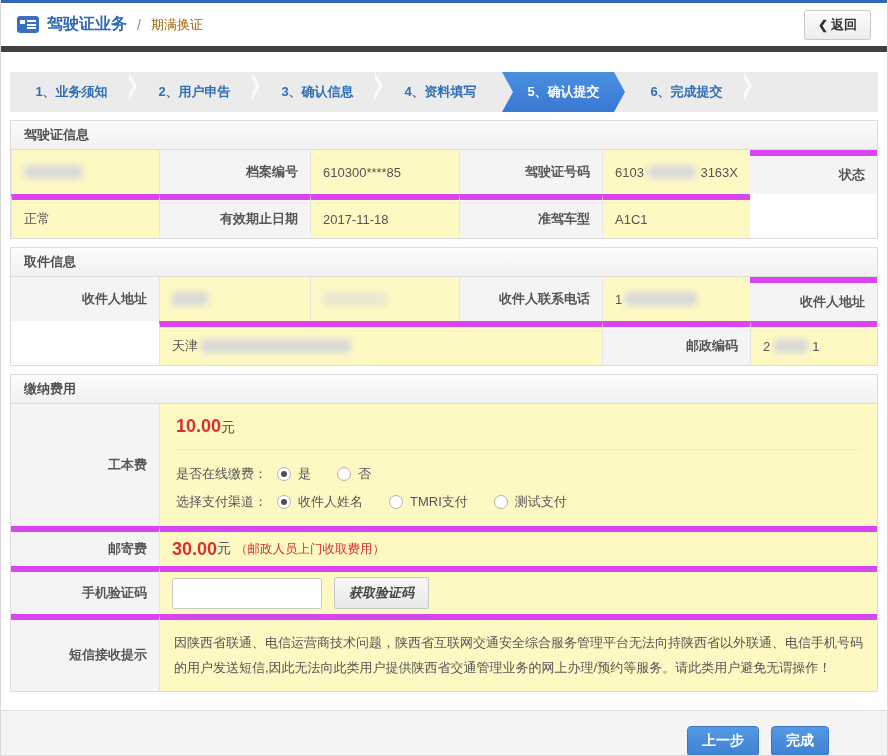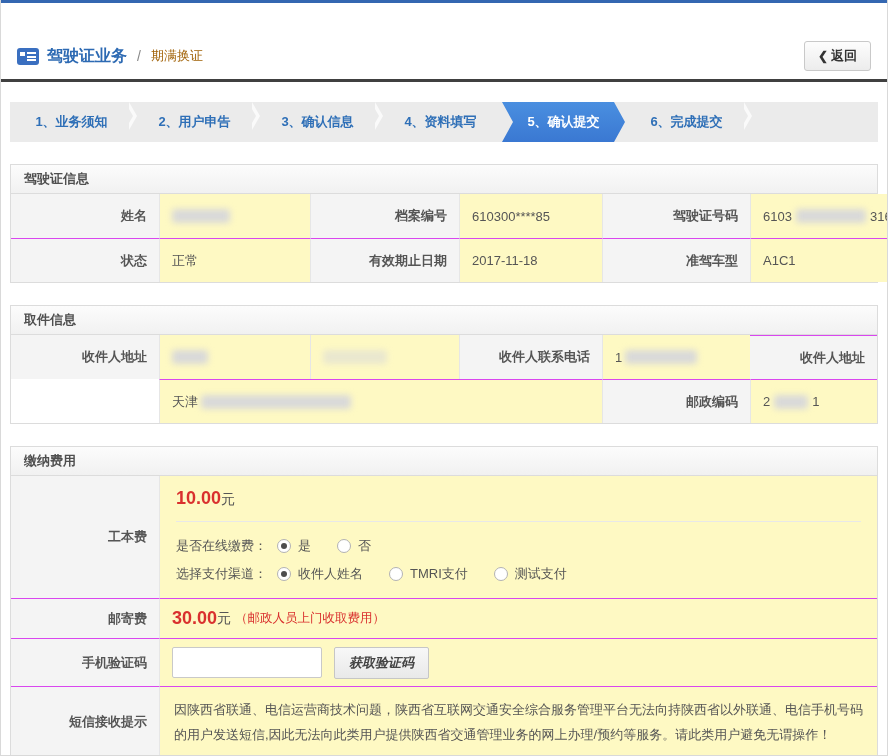--- a/index.html
+++ b/index.html
@@ -5,21 +5,21 @@
   * { box-sizing: border-box; margin: 0; padding: 0; }
   html,body { width:888px; height:756px; }
   body {
     font-family: "Liberation Sans", "DejaVu Sans", sans-serif;
     font-size: 13px; color:#555; background:#fff;
   }
   .page { width:888px; height:756px; border:1px solid #d9d9d9; border-top:none; overflow:hidden; background:#fff; }
   .topline { height:3px; background:#3467b1; }
 
   
-  .header { height:49px; display:flex; align-items:center; padding:0 16px; border-bottom:3px solid #404040;margin-top:30px; }
+  .header { height:49px; display:flex; align-items:center; padding:0 16px; border-bottom:6px solid #404040; }
   .header-title { display:flex; align-items:center; gap:8px; }
   .menu-icon { width:22px; height:17px; background:#3a6fc0; border-radius:3px; position:relative; }
   .menu-icon::before { content:""; position:absolute; left:3px; top:4px; width:5px; height:4px; background:#fff; }
   .menu-icon::after { content:""; position:absolute; left:10px; top:4px; right:3px; height:9px;
      background:linear-gradient(#fff 0 2px, transparent 2px 4px, #fff 4px 6px, transparent 6px 7px, #fff 7px 9px); }
   .title-main { font-size:16px; font-weight:700; color:#2d6ab3; }
   .title-sep { font-size:14px; color:#888; margin:0 2px; }
   .title-sub { font-size:13px; color:#a16207; }
   .back-btn { margin-left:auto; padding:5px 13px; background:linear-gradient(#fdfdfd,#ececec);
     border:1px solid #c9c9c9; border-radius:3px; color:#333; font-size:13px; font-weight:700; cursor:pointer; }
@@ -39,27 +39,27 @@
     clip-path: polygon(0 0, calc(100% - 11px) 0, 100% 50%, calc(100% - 11px) 100%, 0 100%, 11px 50%); }
   .step.active::before, .step.active::after { display:none; }
   .step.active + .step::before, .step.active + .step::after { display:none; }
   .steps-filler { flex:1; position:relative; }
   .steps-filler::before { content:""; position:absolute; left:-4px; top:0;
     border-top:14px solid transparent; border-bottom:14px solid transparent; border-left:8px solid #fafafa; }
   .steps-filler::after { content:""; position:absolute; left:-8px; top:0;
     border-top:14px solid transparent; border-bottom:14px solid transparent; border-left:8px solid #ebebeb; }
 
   
-  section { margin-top:22px; border:1px solid #dcdcdc; }
+  section { margin-top:8px; border:1px solid #dcdcdc; }
   .section-title { height:29px; line-height:28px; padding:0 13px; background:linear-gradient(#fcfcfc,#f1f1f1);
     border-bottom:1px solid #dcdcdc; color:#4f4f4f; font-weight:700; font-size:13px; }
 
   .grid6 { display:grid; grid-template-columns:148px 151px 149px 143px 148px 1fr; }
   .grid2 { display:grid; grid-template-columns:148px 1fr; }
-  .cell { display:flex; align-items:center; min-height:44px; padding:0 12px; border-top:1px solid #d946ef; border-left:1px solid #e6e6e6; }
+  .cell { display:flex; align-items:center; min-height:44px; padding:0 12px; border-top:6px solid #d946ef; border-left:1px solid #e6e6e6; }
   .cell.r1 { border-top:none; }
   .cell.c1 { border-left:none; }
   .cell.label { justify-content:flex-end; background:#f4f4f4; font-weight:700; color:#555; text-align:right; }
   .cell.value { background:#fef9c3; color:#555; }
   .span3 { grid-column:2 / 5; }
 
   .blur { display:inline-block; height:14px; background:#d9d9d9; border-radius:3px; filter:blur(3px); vertical-align:middle; }
 
   
   .fee-cell { display:block; padding:0; }
@@ -120,21 +120,20 @@
         </div>
       <div class="step">
           <span class="lbl">6、完成提交</span>
         </div>
       <div class="steps-filler"></div>
     </div>
 
     <section>
       <div class="section-title">驾驶证信息</div>
       <div class="grid6">
-        <div class="cell label r1 c1">姓名</div>
         <div class="cell value r1">
             <span class="blur" style="width:58px"></span>
           </div>
         <div class="cell label r1">档案编号</div>
         <div class="cell value r1">610300****85</div>
         <div class="cell label r1">驾驶证号码</div>
         <div class="cell value r1">
             <span>6103</span>
             <span class="blur" style="width:70px;margin:0 4px"></span>
             <span>3163X</span>

